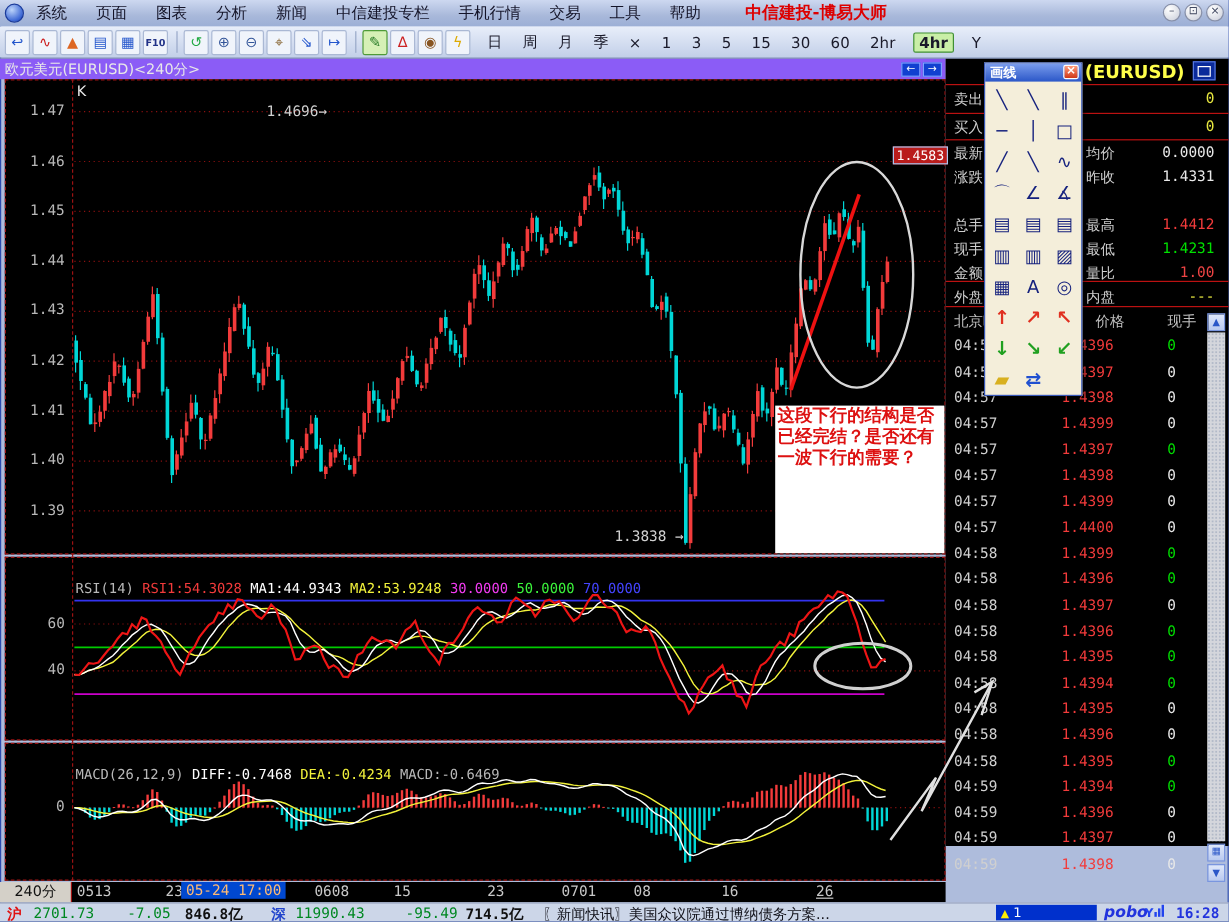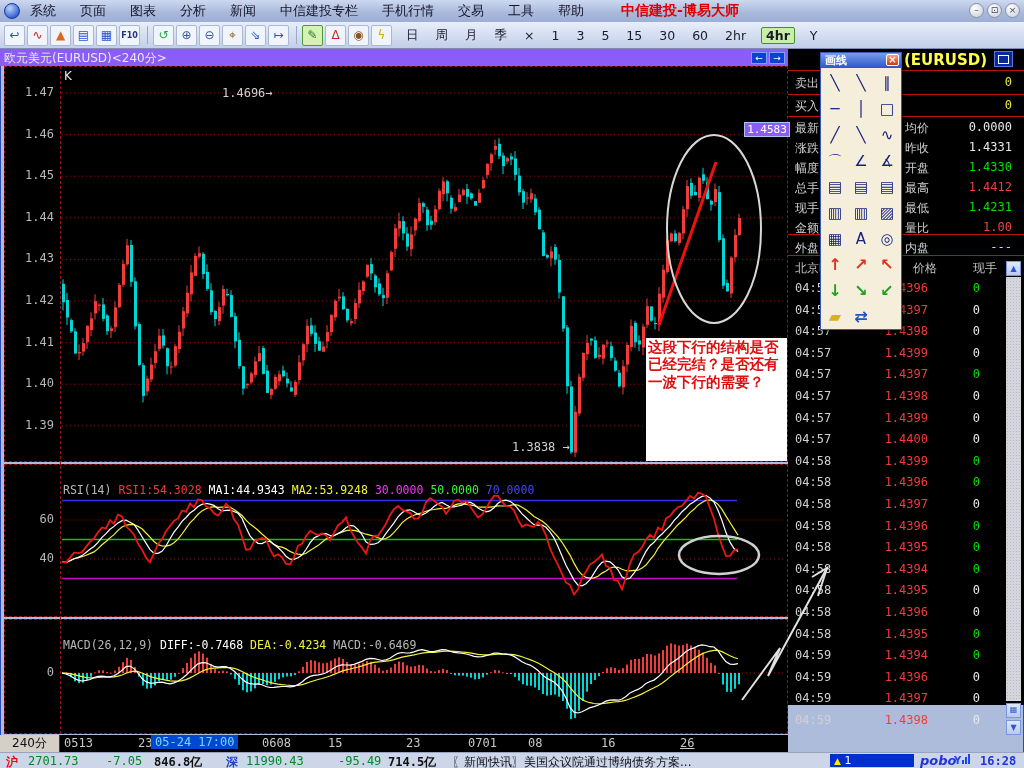--- a/index.html
+++ b/index.html
@@ -54,34 +54,34 @@
   #axis-divider{left:60px;top:66px;width:0;height:668px;
     border-left:1px dashed #9b1212;}
   .ptick{position:absolute;left:0;width:54px;text-align:right;color:#b8b8b8;
     font-size:12px;font-family:"DejaVu Sans Mono",monospace;}
   .ind-header{position:absolute;left:58px;top:18px;font-size:11.5px;
     font-family:"DejaVu Sans Mono",monospace;white-space:nowrap;}
   .ind-header b{font-weight:normal;margin-right:7px;}
   #k-label{left:64px;top:69px;color:#e8e8e8;font-size:12px;}
   #peak-label{left:222px;top:86px;color:#d0d0d0;font-size:12px;}
   #trough-label{left:512px;top:440px;color:#d0d0d0;font-size:12px;}
-  #price-tag{left:744px;top:122px;width:46px;height:15px;background:#8b5cf6;
+  #price-tag{left:744px;top:122px;width:46px;height:15px;background:#b91c1c;
     border:1px solid #aac4ee;color:#fff;font-size:11px;text-align:center;
     line-height:14px;box-sizing:border-box;z-index:25;}
   #annotation-box{left:646px;top:338px;width:141px;height:123px;background:#fff;
     color:#dd1111;font-weight:bold;font-size:14.5px;line-height:1.2;
     padding:1px 2px;box-sizing:border-box;z-index:15;}
   
   #axis-bar{left:0;top:735px;width:788px;height:17px;background:#000;}
   #axis-corner{position:absolute;left:0;top:0;width:60px;height:17px;
     background:#d4d0c8;color:#101010;font-size:12px;text-align:center;
     line-height:16px;border-right:1px solid #a01010;box-sizing:border-box;}
   .atick{position:absolute;top:1px;color:#c8c8c8;font-size:12px;
     font-family:"DejaVu Sans Mono",monospace;}
-  .atick.hl{background:#0048d0;color:#7dd3fc;padding:0 4px;top:0;}
+  .atick.hl{background:#0048d0;color:#fdba74;padding:0 4px;top:0;}
   
   #status-bar{left:0;top:752px;width:1024px;height:16px;background:#ccd6e8;
     border-top:1px solid #98a4c0;box-sizing:border-box;font-size:12px;}
   .stat{position:absolute;top:1px;font-family:"DejaVu Sans Mono",monospace;
     white-space:nowrap;}
   #news-text{position:absolute;left:452px;top:1px;color:#101018;font-size:12px;
     font-family:"DejaVu Sans",sans-serif;white-space:nowrap;}
   #alert-box{position:absolute;left:830px;top:1px;width:84px;height:13px;
     background:#0030cc;color:#fff;font-size:11px;line-height:13px;}
   #alert-box .tri{color:#ffee00;margin-left:4px;font-size:9px;}
@@ -838,25 +838,20 @@
       <div class="qrow" style="top: 69px;">
         <span class="lft">最新</span>
         <span class="mid">均价</span>
         <span class="val" style="color: rgb(232, 232, 232);">0.0000</span>
       </div>
       <div class="qrow" style="top: 89px;">
         <span class="lft">涨跌</span>
         <span class="mid">昨收</span>
         <span class="val" style="color: rgb(232, 232, 232);">1.4331</span>
       </div>
-      <div class="qrow" style="top: 109px;">
-        <span class="lft">幅度</span>
-        <span class="mid">开盘</span>
-        <span class="val" style="color: rgb(0, 224, 0);">1.4330</span>
-      </div>
       <div class="qrow" style="top: 129px;">
         <span class="lft">总手</span>
         <span class="mid">最高</span>
         <span class="val" style="color: rgb(242, 59, 59);">1.4412</span>
       </div>
       <div class="qrow" style="top: 149px;">
         <span class="lft">现手</span>
         <span class="mid">最低</span>
         <span class="val" style="color: rgb(0, 224, 0);">1.4231</span>
       </div>

